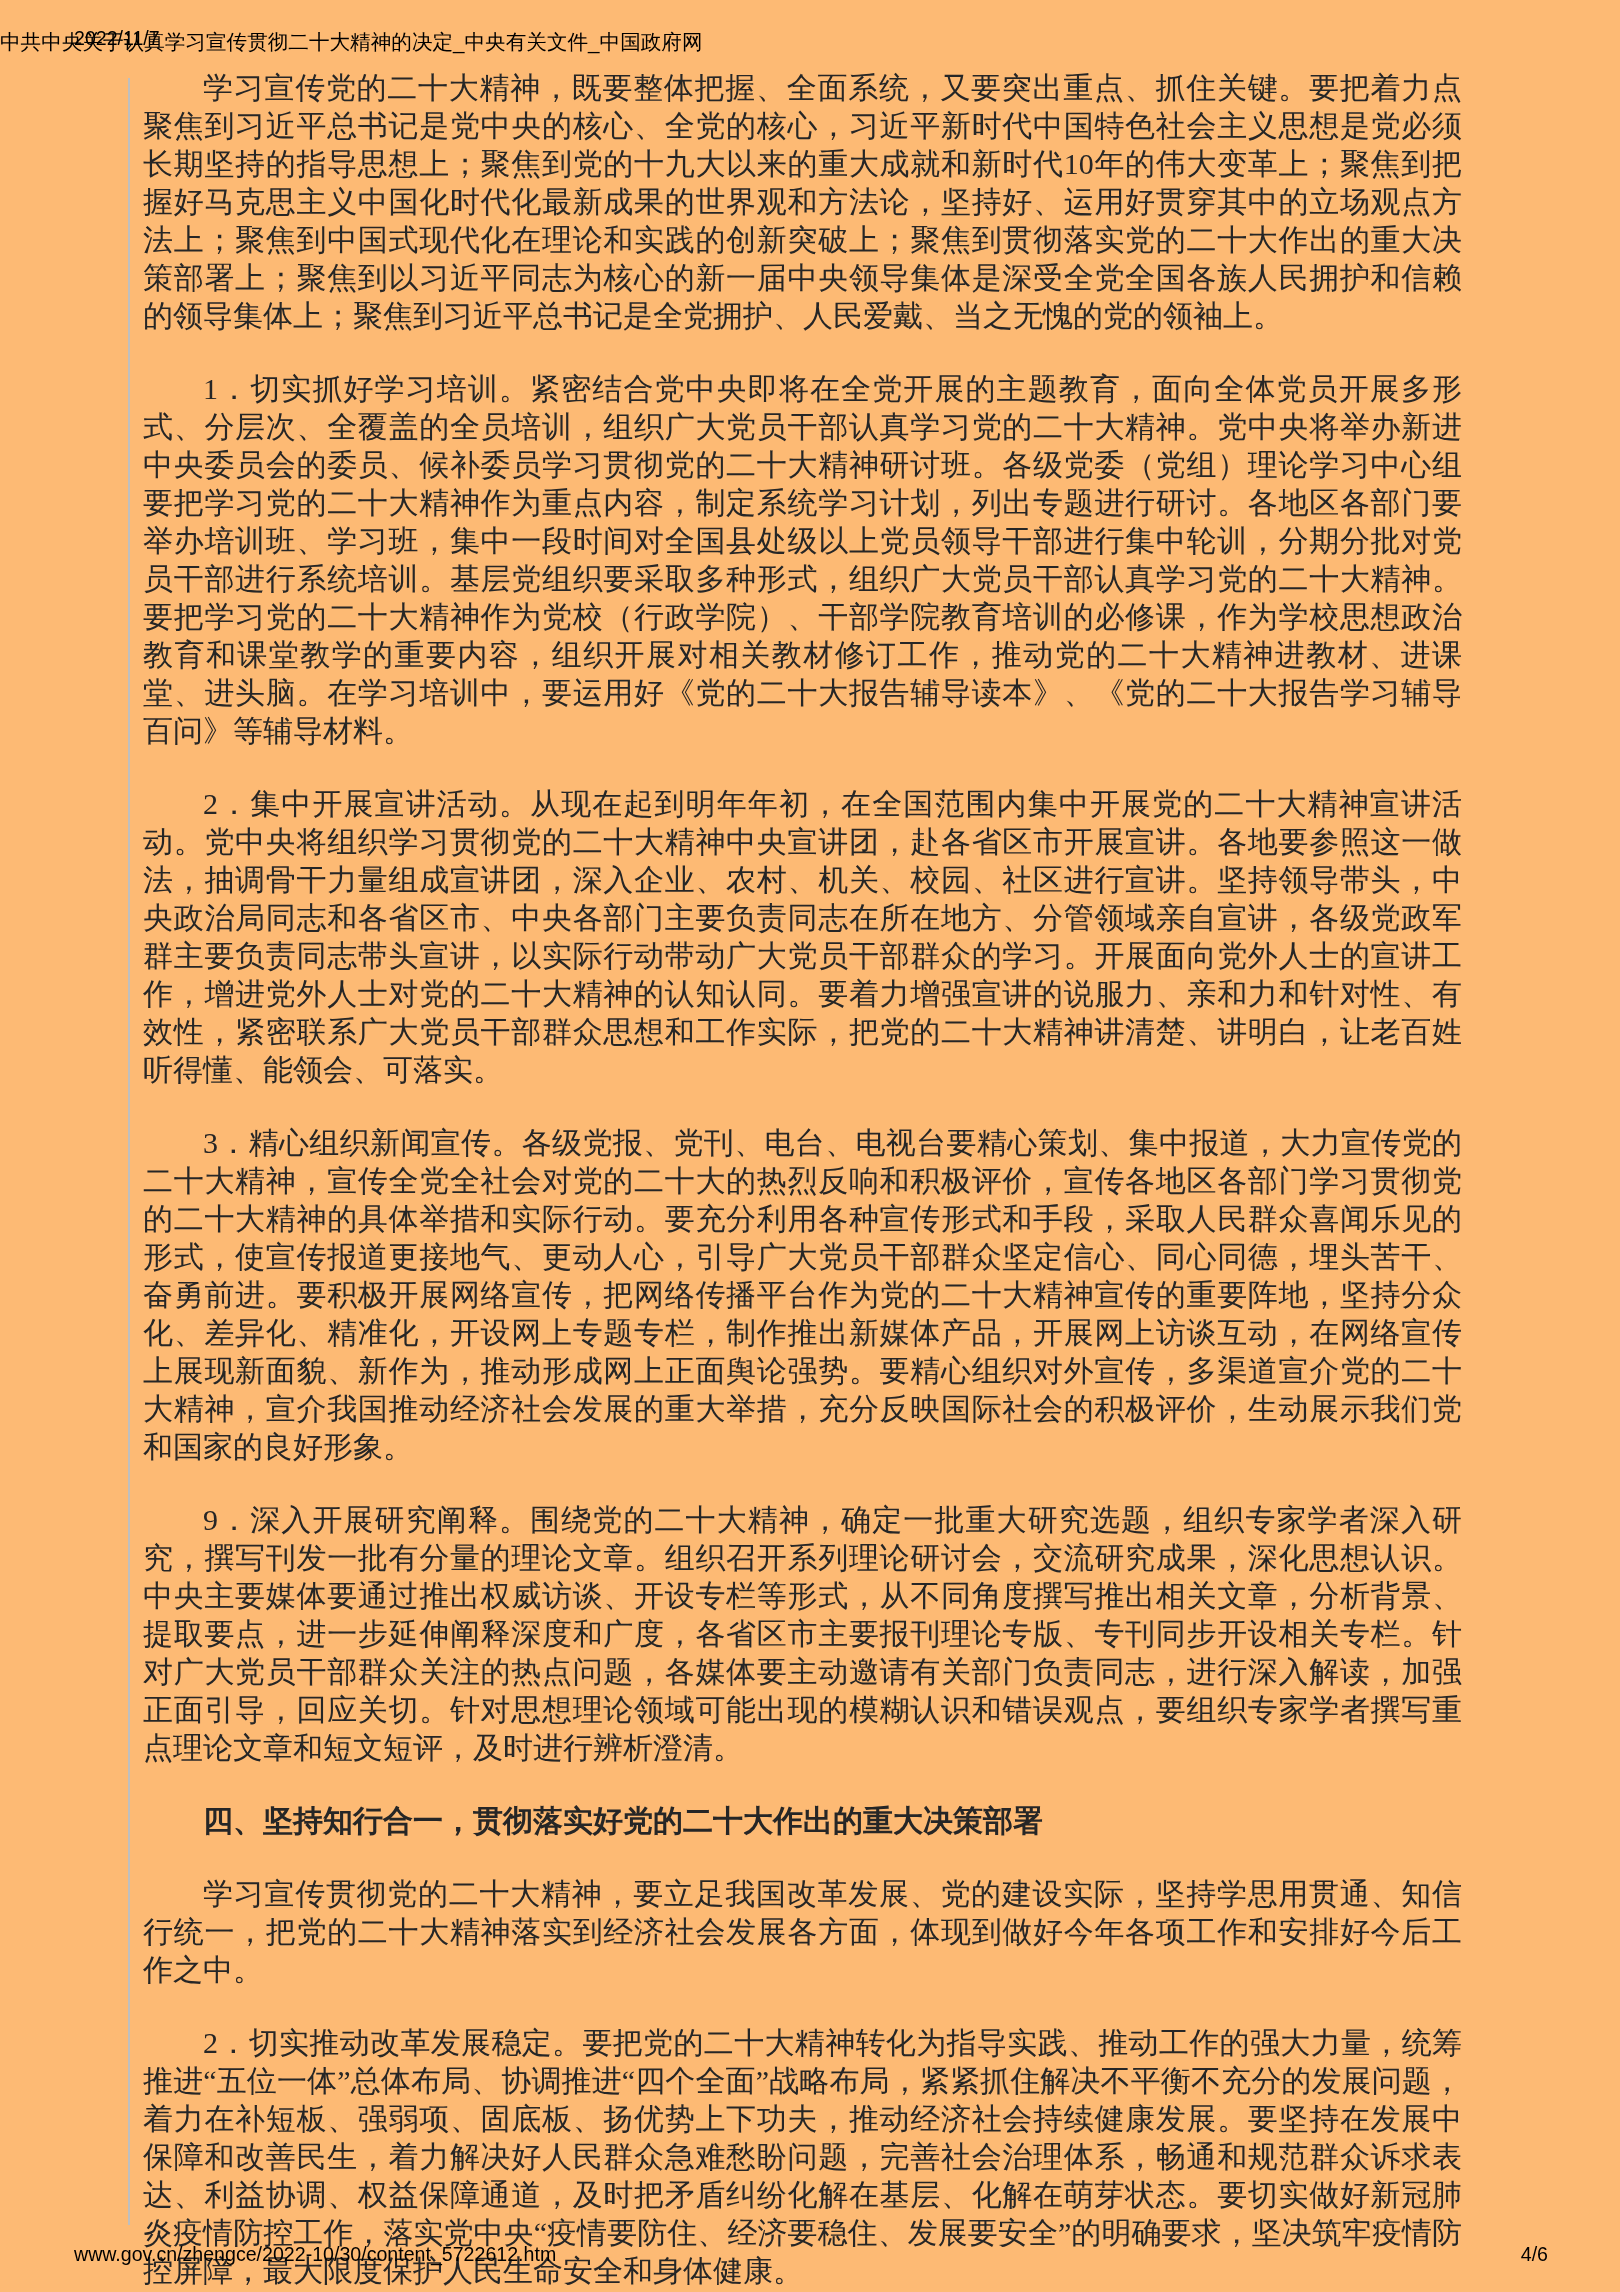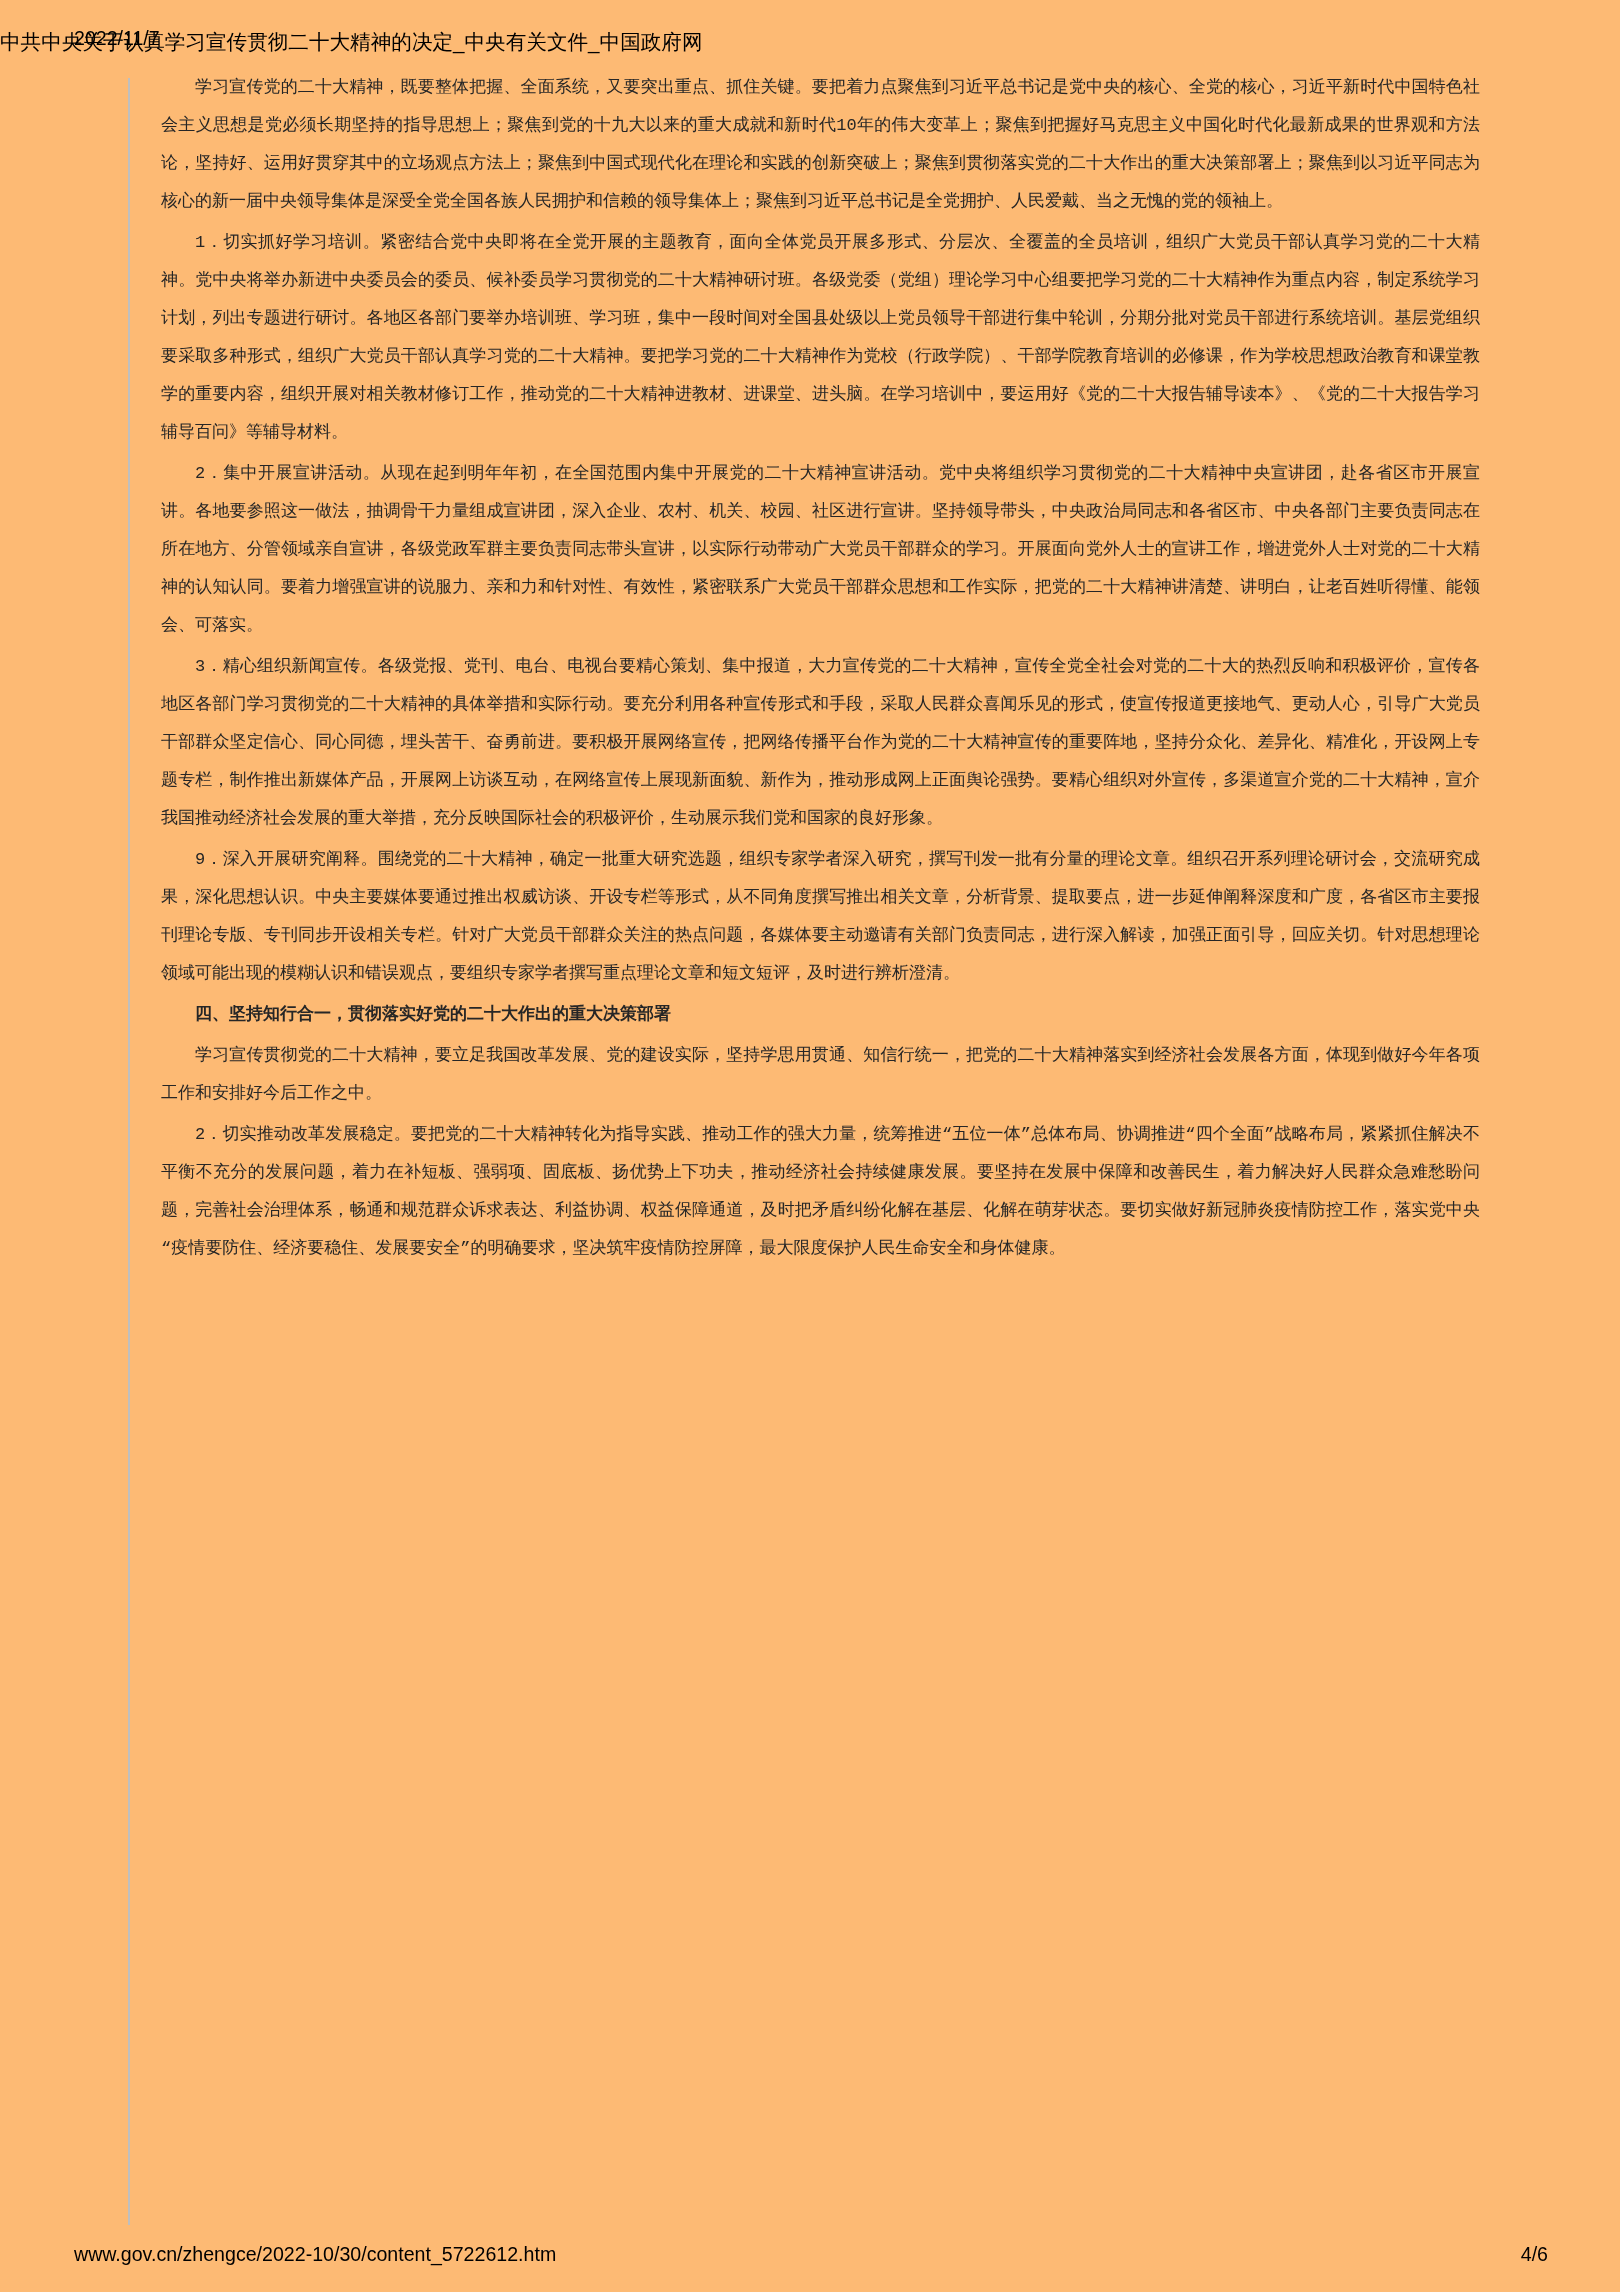--- a/index.html
+++ b/index.html
@@ -36,31 +36,31 @@
     position: absolute;
     left: 128px;
     top: 78px;
     width: 2px;
     height: 2147px;
     background: #bfbfbf;
   }
   
   .content {
     position: absolute;
-    left: 161px;
+    left: 143px;
     top: 69px;
     width: 1319px;
-    font-family: Liberation Mono, monospace;
-    font-size: 17px;
+    font-family: Liberation Serif, serif;
+    font-size: 30px;
     line-height: 38px;
     color: #262626;
     text-align: justify;
   }
   .content p.para { margin: 0; text-indent: 2em; }
-  .content p.para + p.para { margin-top: 3px; }
+  .content p.para + p.para { margin-top: 35px; }
   .content p.heading { font-weight: bold; }
   
   .print-footer {
     position: absolute;
     left: 74px;
     right: 72px;
     top: 2243px;
     display: flex;
     justify-content: space-between;
     font-family: "Liberation Sans", "DejaVu Sans", sans-serif;

